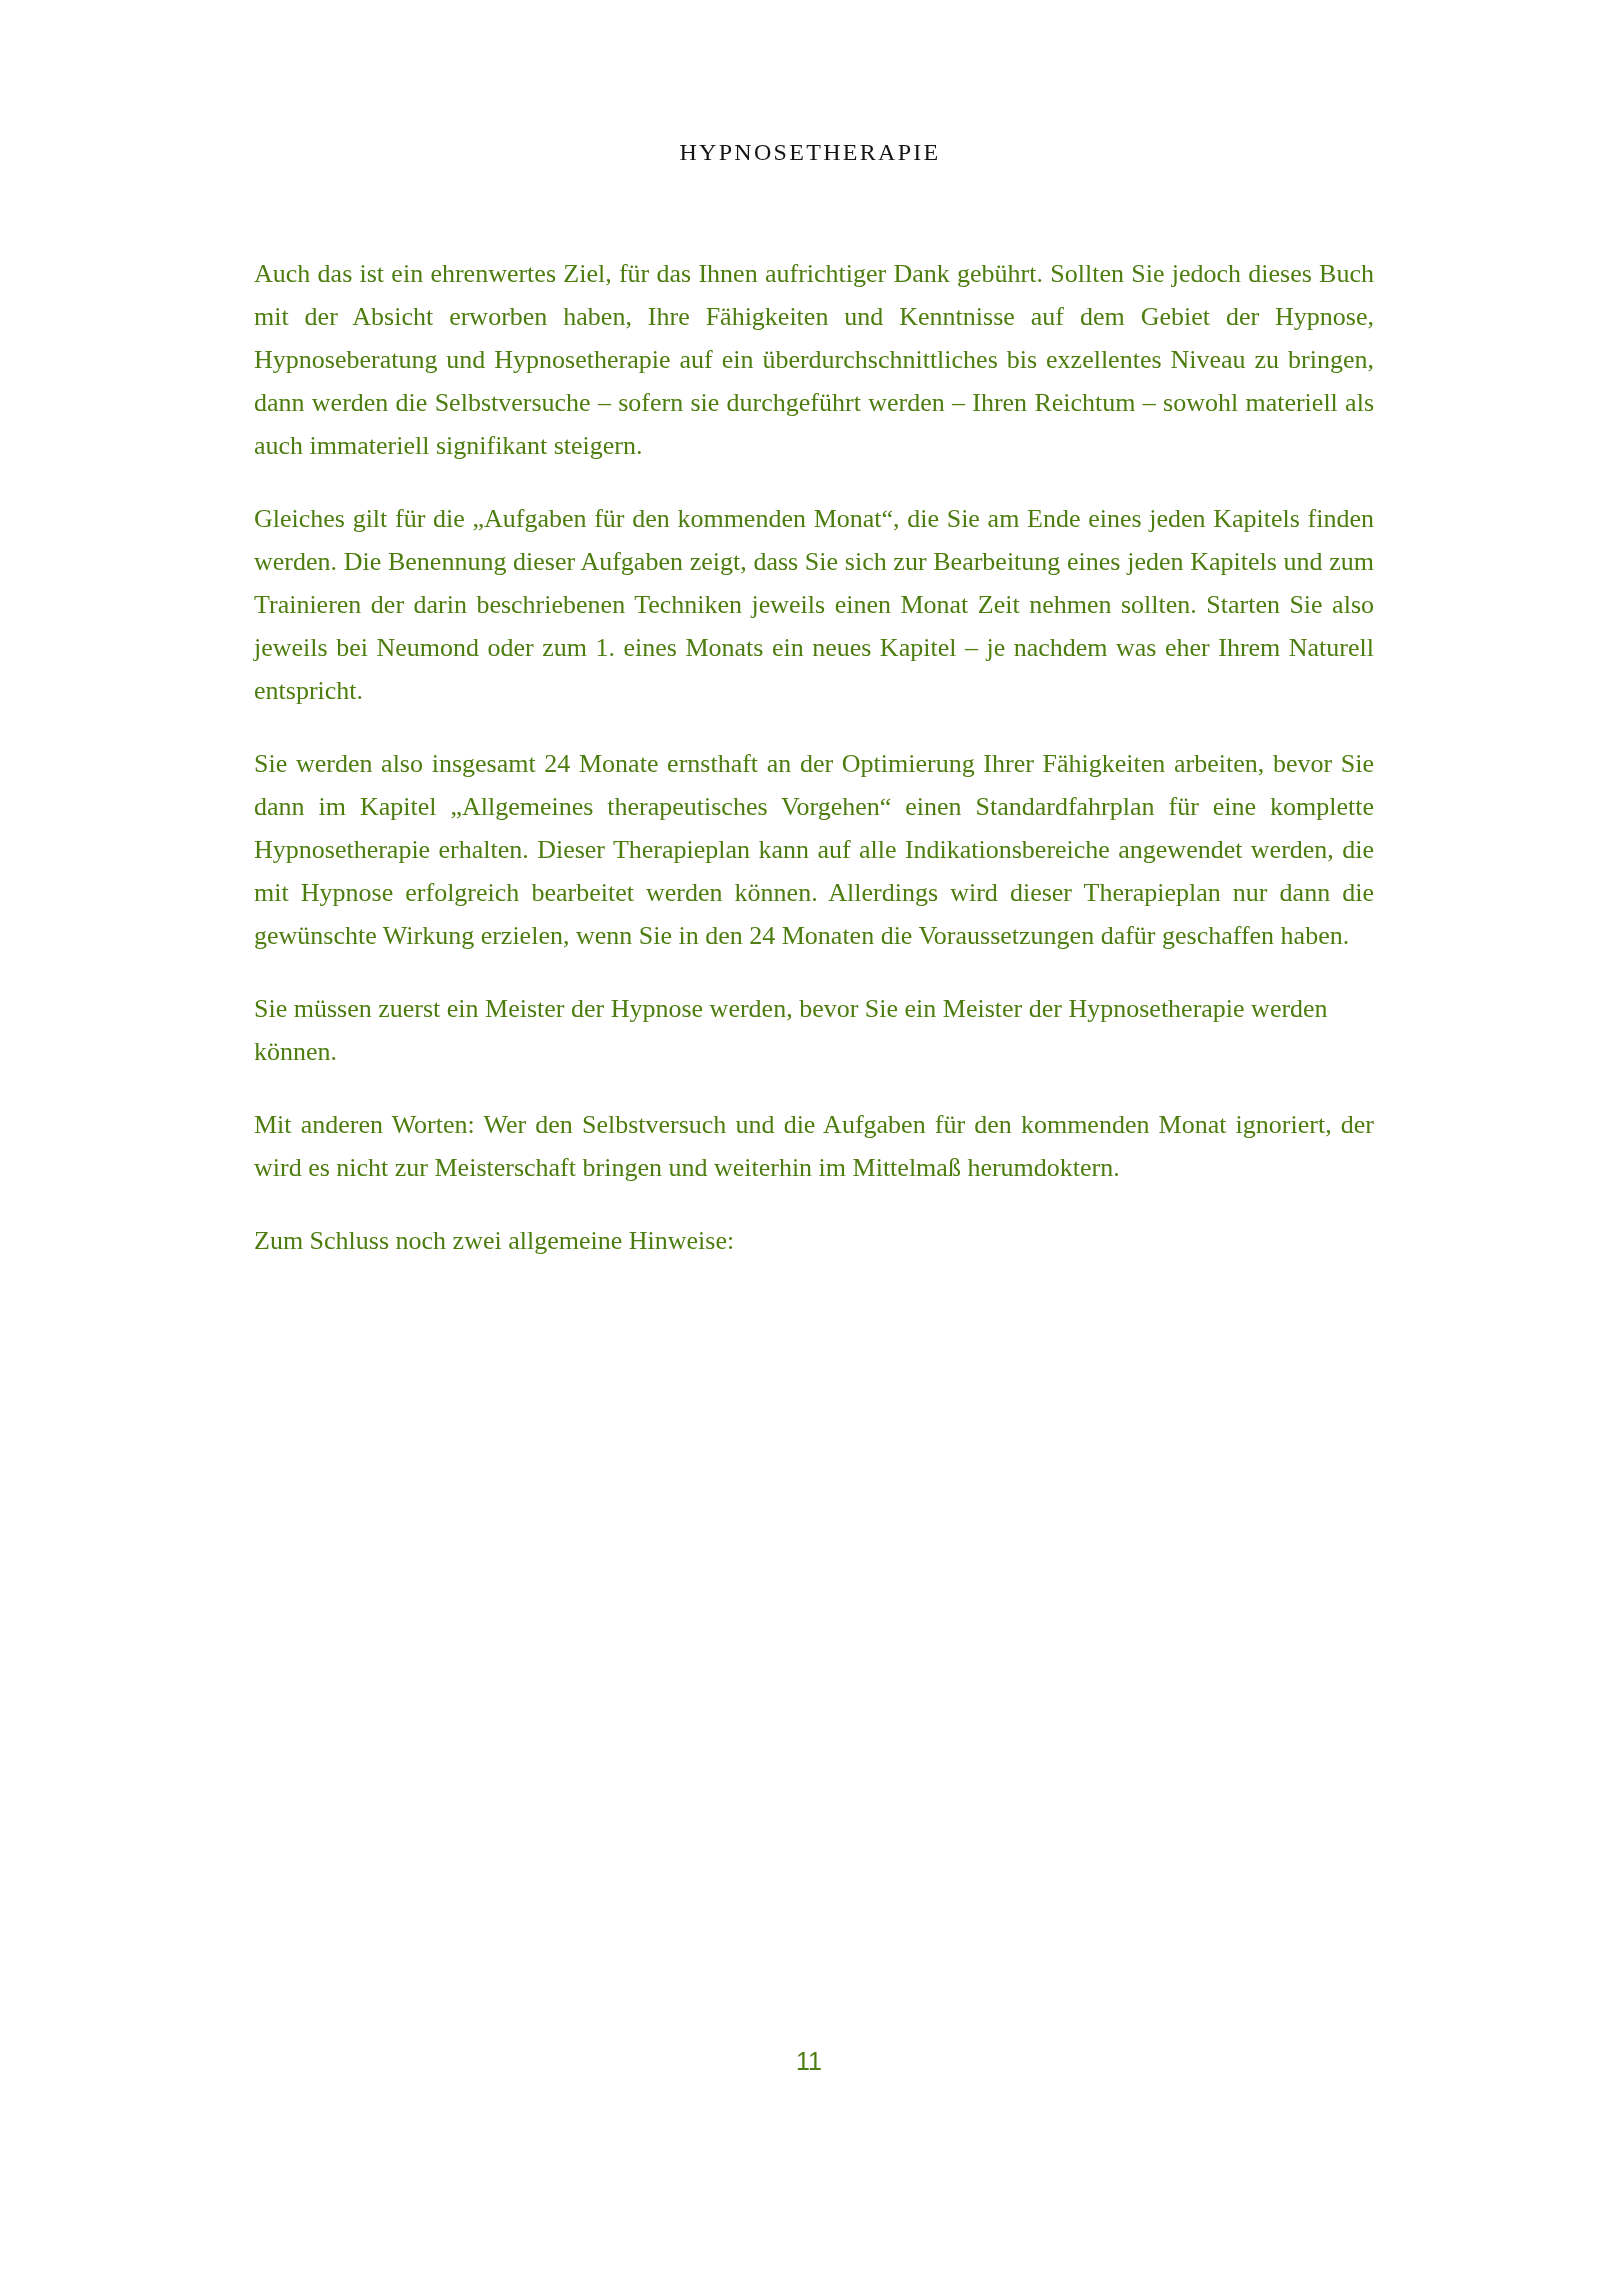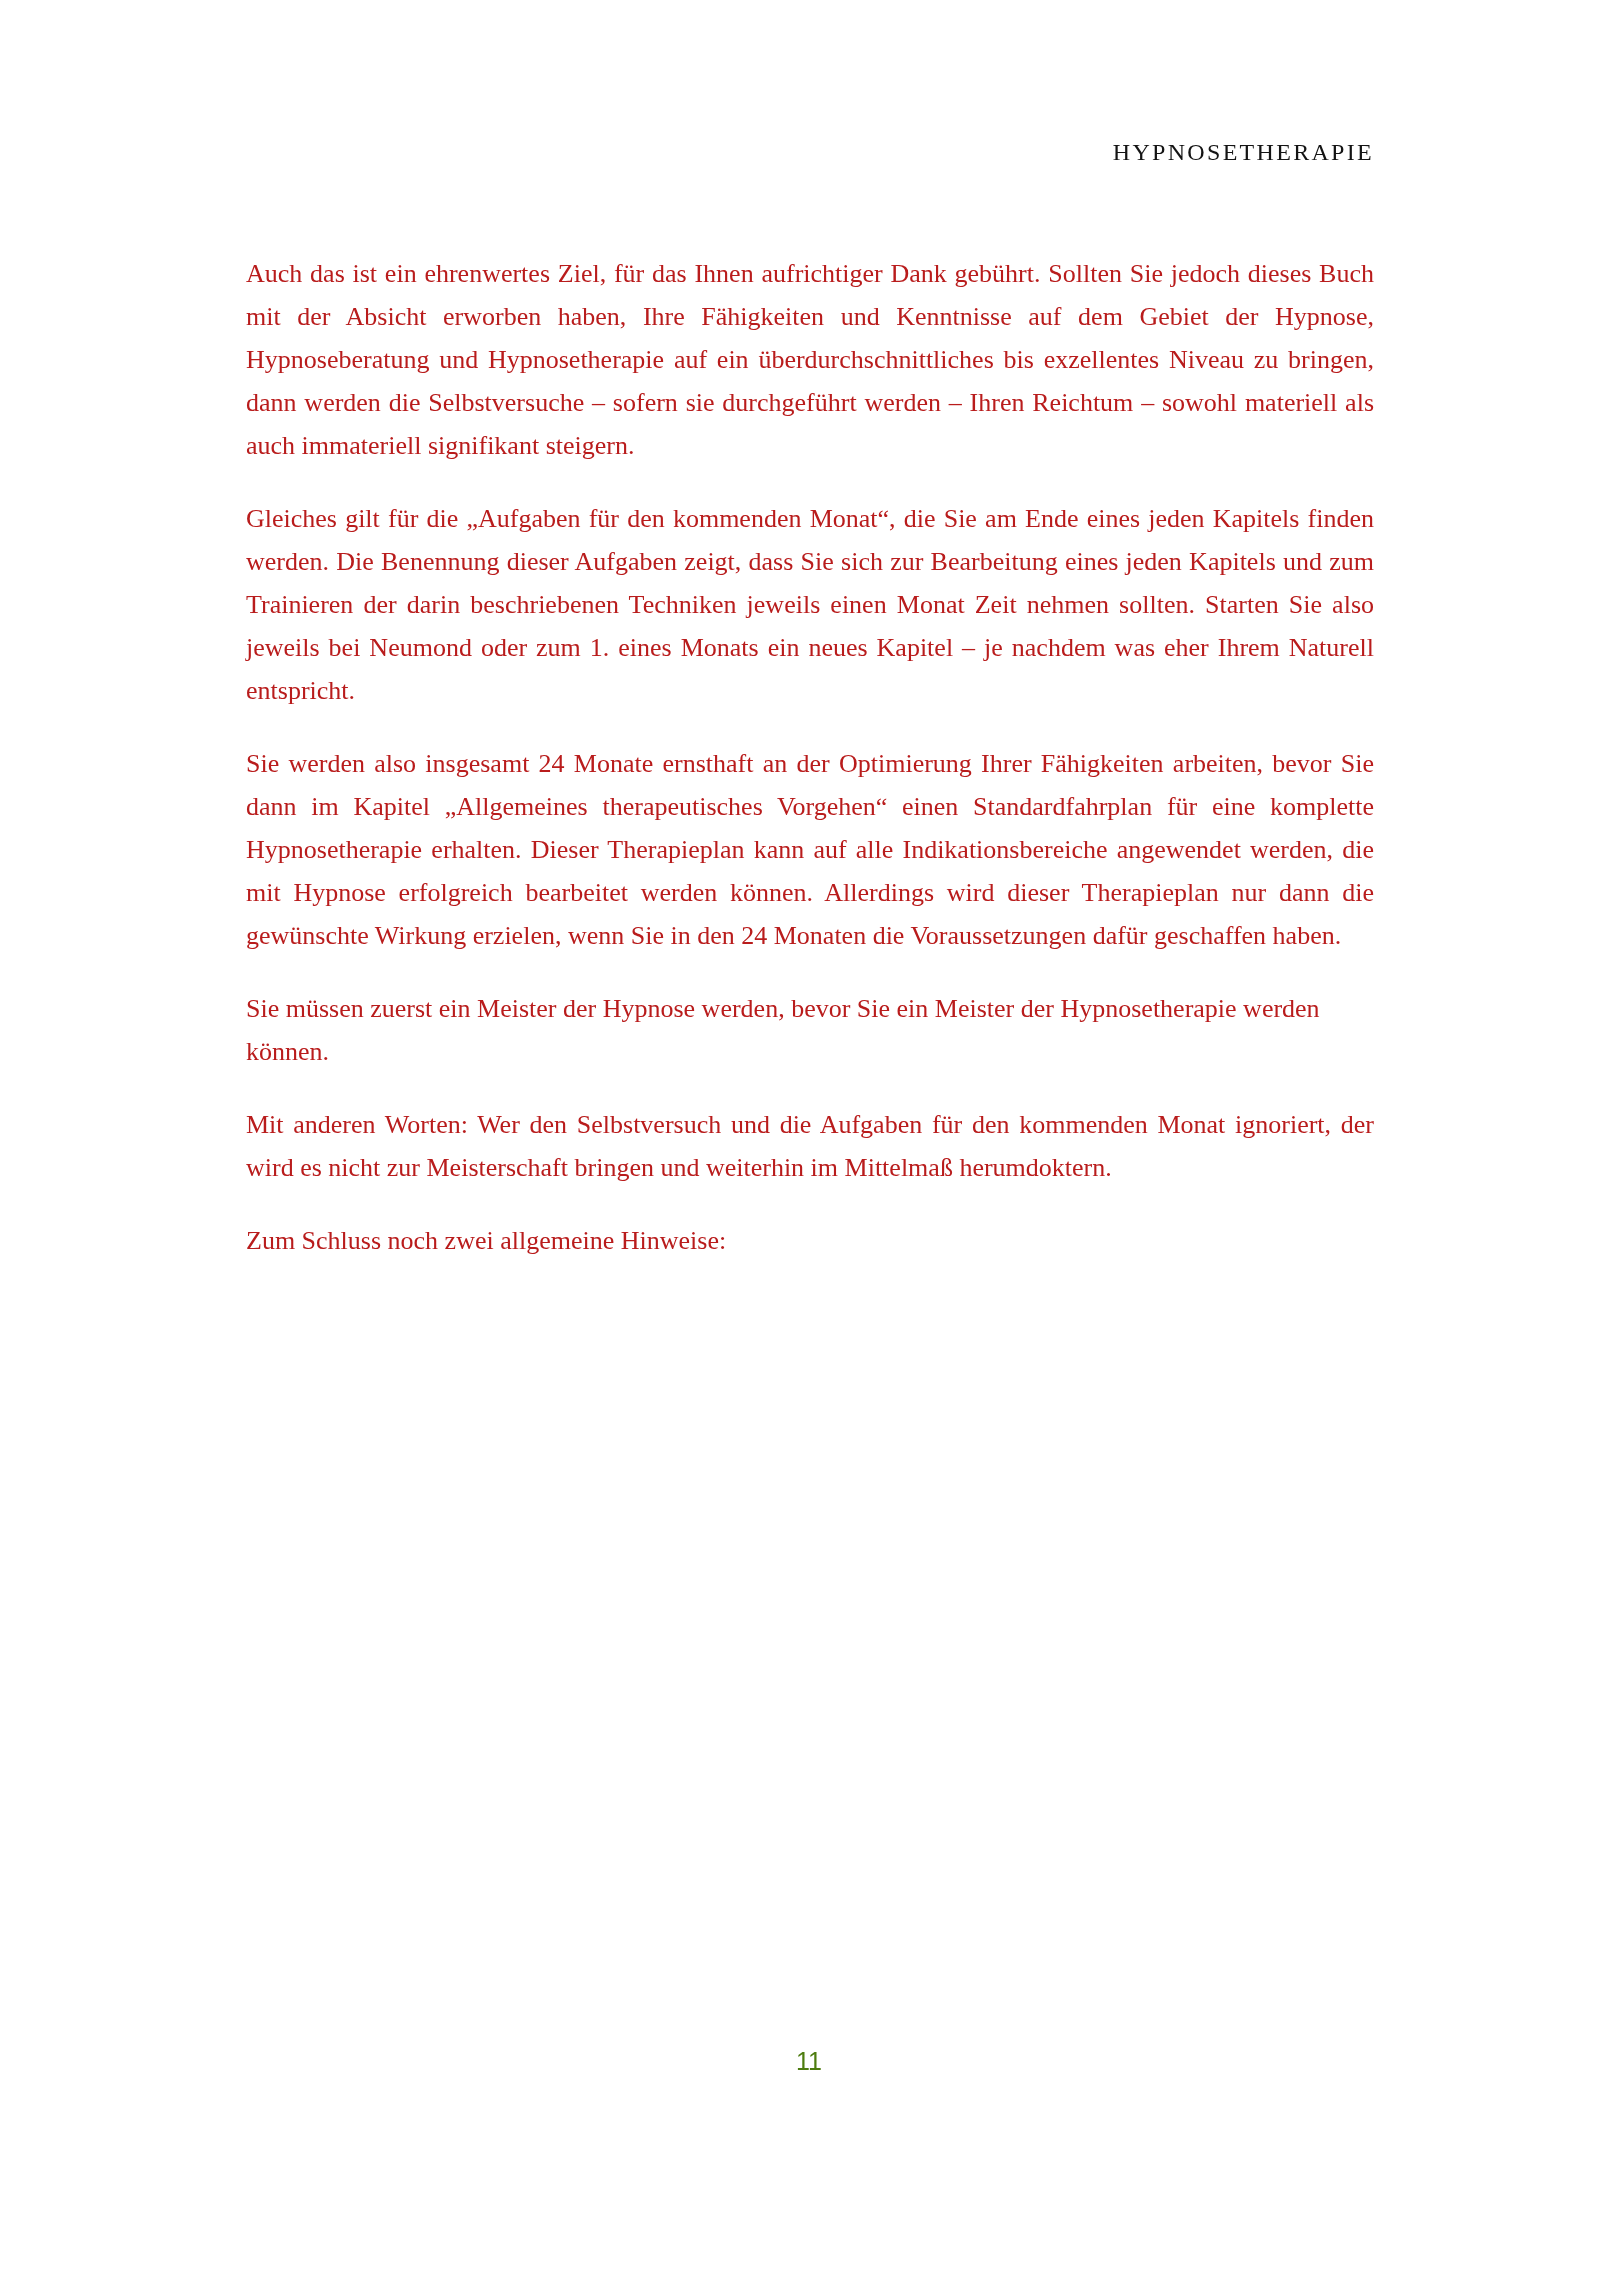--- a/index.html
+++ b/index.html
@@ -18,38 +18,38 @@
     overflow: hidden;
   }
   .content {
     position: absolute;
     left: 246px;
     top: 0;
     width: 1128px;
     height: 2295px;
   }
   .running-head {
-    text-align: right;
+    text-align: center;
     font-size: 24px;
     letter-spacing: 2.3px;
     color: #141414;
     margin-top: 139px;
     margin-bottom: 0;
     font-weight: 400;
   }
   .body-text {
     margin-top: 86px;
   }
   p.para {
     font-size: 26px;
     line-height: 43px;
     text-align: justify;
     text-justify: inter-word;
-    margin: 0 0 30px 0;
-    color: #b91c1c;
+    margin: 0 0 30px 8px;
+    color: #4d7c0f;
     hyphens: manual;
   }
   p.para:last-child {
     margin-bottom: 0;
   }
   p.para.nojust {
     text-align: left;
   }
   .folio {
     position: absolute;

